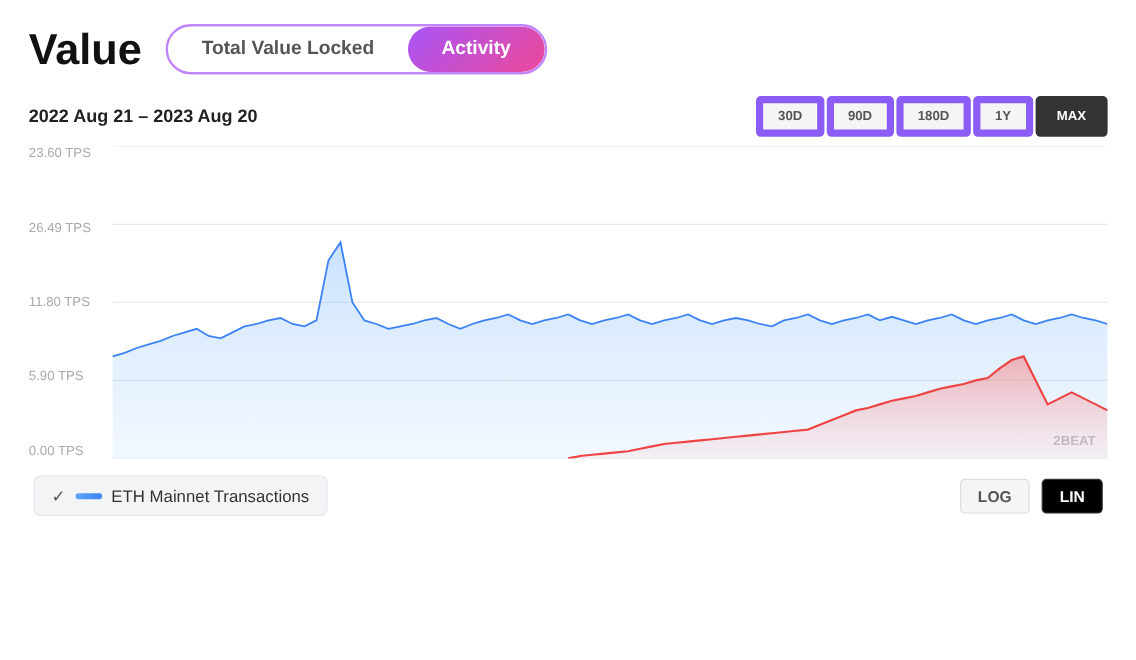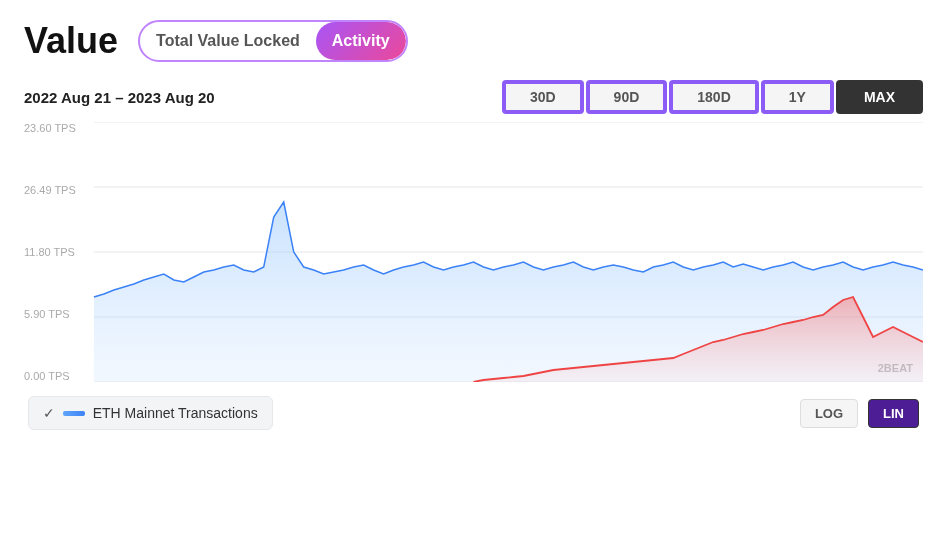--- a/index.html
+++ b/index.html
@@ -22,21 +22,21 @@
       color: #111;
     }
     .toggle-group {
       display: flex;
       border: 2px solid #c084fc;
       border-radius: 50px;
       overflow: hidden;
       background: #fff;
     }
     .toggle-btn {
-      padding: 10px 16px;
+      padding: 10px 28px;
       font-size: 16px;
       font-weight: 600;
       cursor: pointer;
       border: none;
       background: transparent;
       color: #555;
       transition: all 0.2s;
     }
     .toggle-btn.active {
       background: linear-gradient(135deg, #a855f7, #ec4899);
@@ -52,25 +52,25 @@
     .date-range {
       font-size: 15px;
       font-weight: 600;
       color: #222;
     }
     .period-btns {
       display: flex;
       gap: 2px;
     }
     .period-btn {
-      padding: 5px 24px;
-      font-size: 14px;
-      font-weight: 600;
-      cursor: pointer;
-      border: 4px solid #8b5cf6;
+      padding: 5px 12px;
+      font-size: 11px;
+      font-weight: 600;
+      cursor: pointer;
+      border: 6px solid #8b5cf6;
       background: #f5f5f5;
       color: #555;
       border-radius: 4px;
     }
     .period-btn.active {
       background: #333;
       color: #fff;
       border-color: #333;
     }
     .chart-area {
@@ -140,21 +140,21 @@
       padding: 6px 14px;
       font-size: 13px;
       font-weight: 600;
       cursor: pointer;
       border: 1px solid #ddd;
       background: #f5f5f5;
       color: #555;
       border-radius: 4px;
     }
     .scale-btn.active {
-      background: #4c1d95;
+      background: #000000;
       color: #fff;
       border-color: #333;
     }
     .watermark {
       position: absolute;
       right: 10px;
       bottom: 8px;
       font-size: 11px;
       color: rgba(0,0,0,0.2);
       font-weight: 700;

